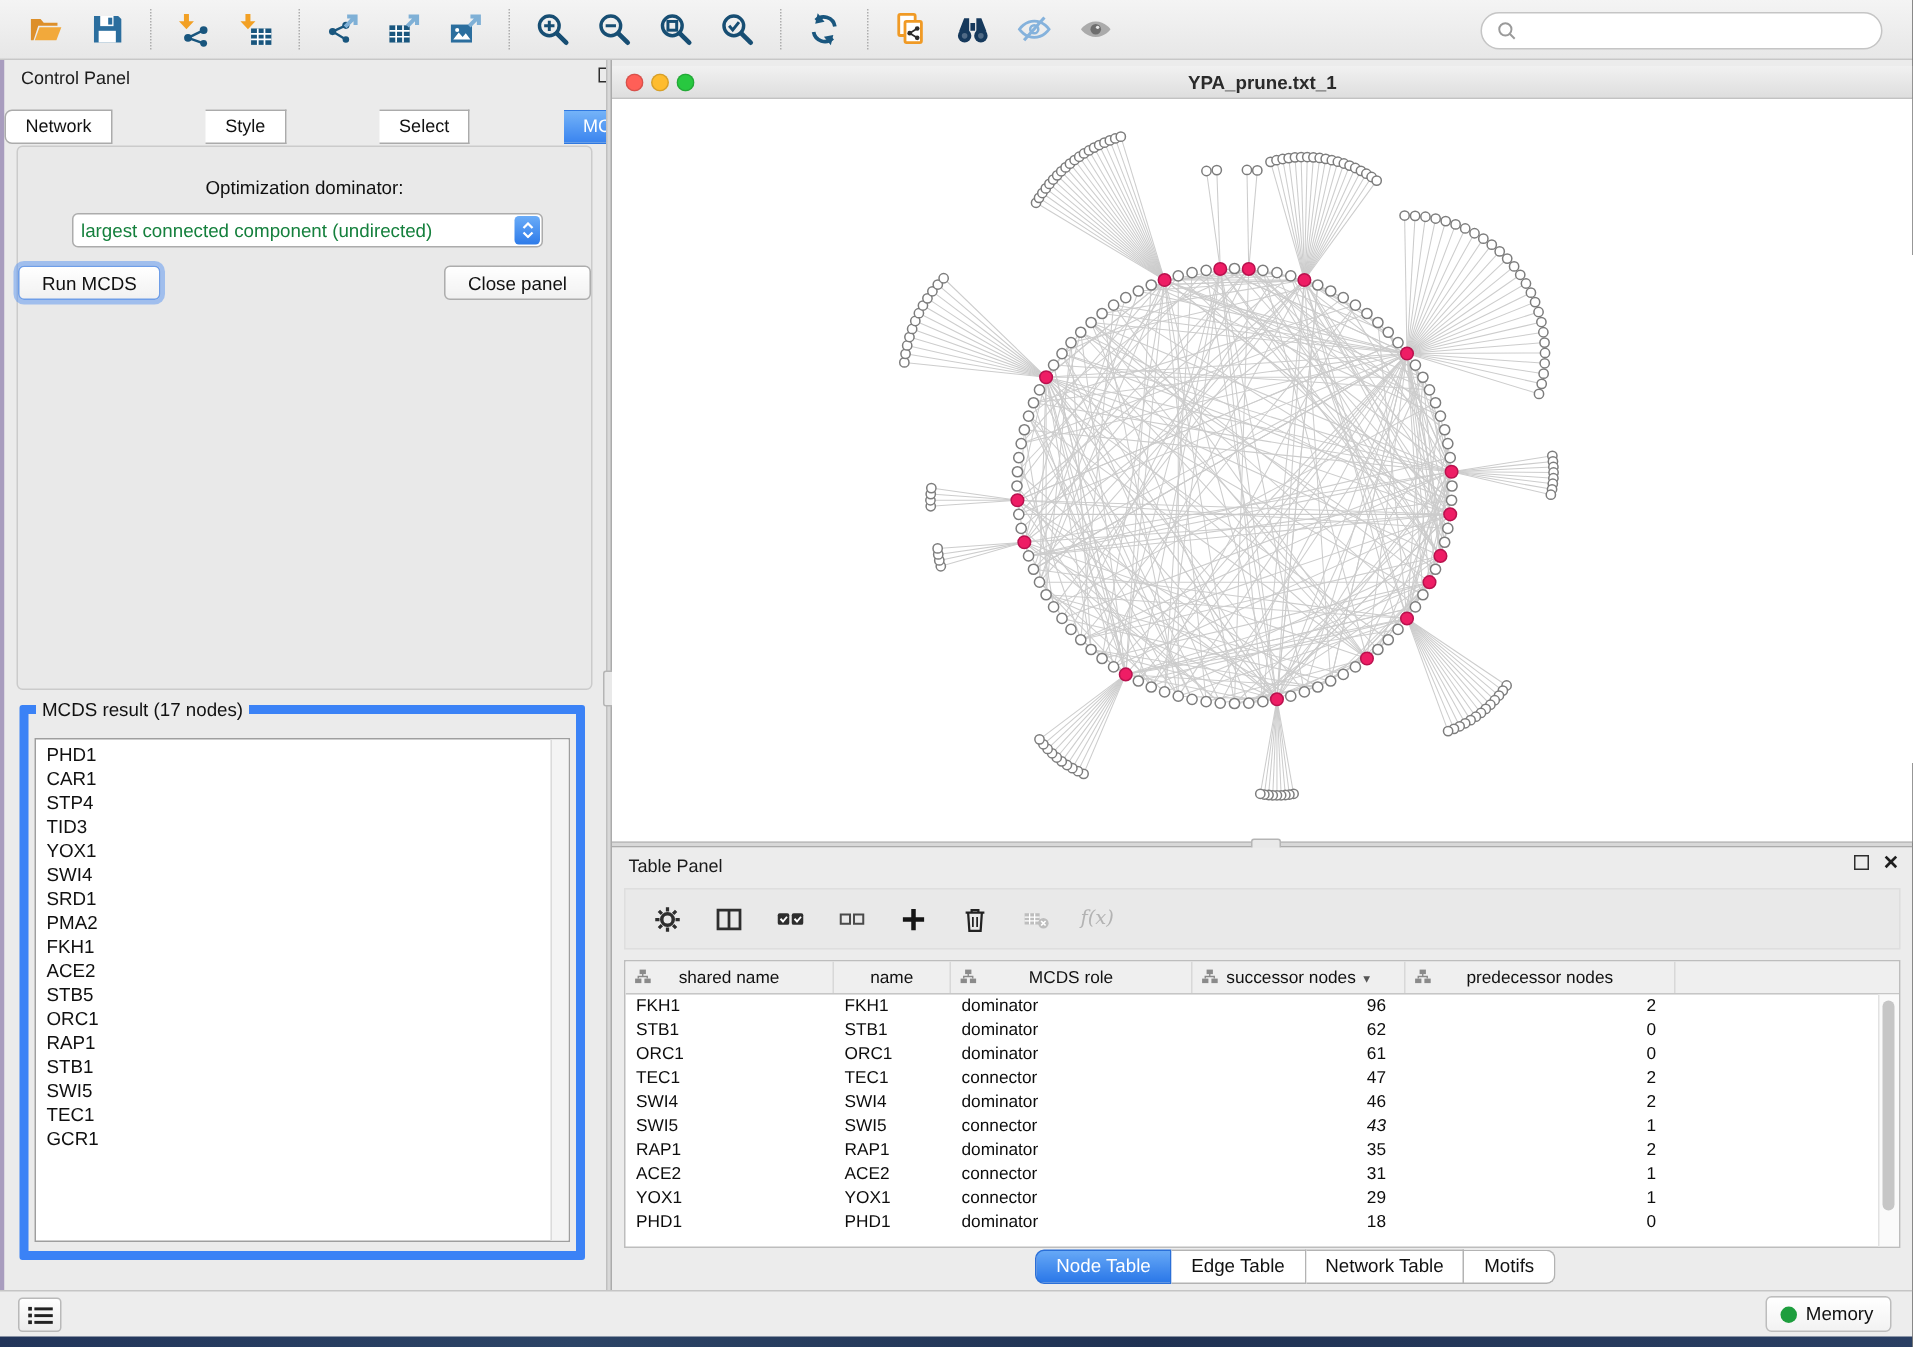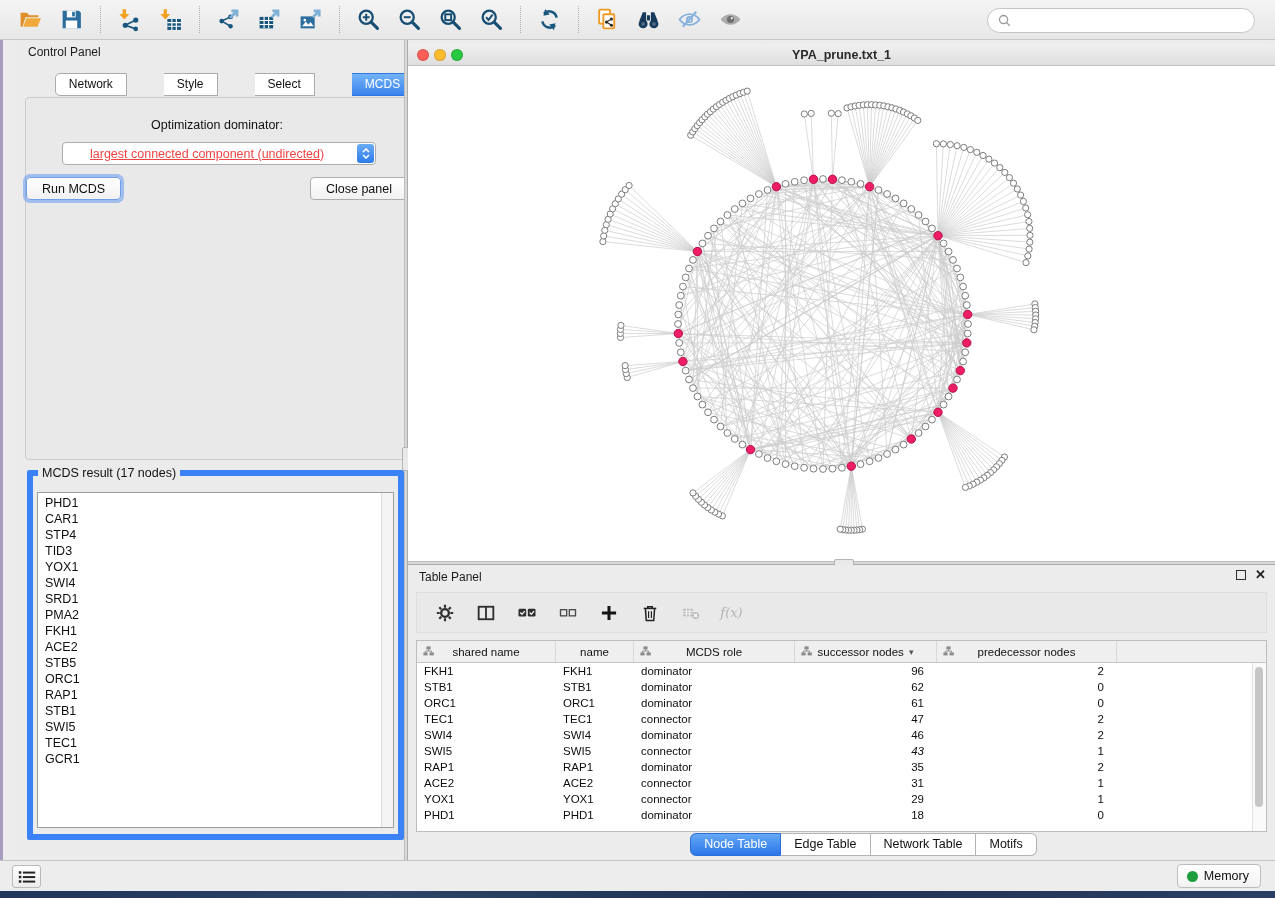--- a/index.html
+++ b/index.html
@@ -18,33 +18,33 @@
                padding-left:10px;box-sizing:border-box;}
   .search-wrap input{border:none;outline:none;flex:1;height:19px;font-size:12px;background:transparent;margin-left:6px;
                      font-family:"Liberation Sans",sans-serif;}
   
   .panel-titlebar{height:24px;display:flex;align-items:center;padding:0 11px;font-size:12px;color:#1b1b1b;position:relative;}
   .win-icons{position:absolute;right:9px;top:5px;display:flex;gap:9px;align-items:center;}
   .float-icon{width:8px;height:8px;border:1.5px solid #2e2e2e;display:inline-block;}
   .close-icon{font-size:13px;font-weight:700;color:#1e1e1e;line-height:10px;}
   
   #left-strip{position:absolute;left:0;top:40px;width:3px;height:820px;background:#A89CBE;}
-  #control-panel{position:absolute;left:17px;top:40px;width:435px;height:820px;background:#EBEBEB;}
-  #cp-tabs{position:absolute;left:0;top:33px;width:100%;display:flex;justify-content:center;gap:37px;}
+  #control-panel{position:absolute;left:3px;top:40px;width:435px;height:820px;background:#EBEBEB;}
+  #cp-tabs{position:absolute;left:0;top:33px;width:100%;display:flex;justify-content:space-between;gap:37px;}
   .cptab{height:21px;line-height:21px;padding:0 13px;background:#fff;border:1px solid #ABABAB;border-left:none;
          font-size:12px;color:#111;cursor:default;}
   .cptab:first-child{border-left:1px solid #ABABAB;border-radius:5px 0 0 5px;}
   .cptab:last-child{border-radius:0 5px 5px 0;}
   .cptab.active{background:linear-gradient(#74B3F8,#3A84EF);border-color:#2F78E0;color:#fff;}
   #cp-box{position:absolute;left:8px;top:57px;width:384px;height:363px;background:#E9E9E9;
           border:1px solid #CBCBCB;border-radius:4px;box-sizing:border-box;}
   .opt-label{margin-top:20px;text-align:center;font-size:12.5px;color:#101010;}
   .combo{position:absolute;left:36px;top:44px;width:314px;height:23px;background:#fff;border:1px solid #ACACAC;
          border-radius:4px;font-size:12.5px;display:flex;align-items:center;box-sizing:border-box;}
-  .combo .val{flex:1;padding-left:27px;white-space:nowrap;overflow:hidden;color:#ef4444;text-decoration:underline;}
+  .combo .val{flex:1;padding-left:5px;white-space:nowrap;overflow:hidden;color:#15803d;}
   .combo .stepper{width:17px;height:19px;margin-right:1px;border-radius:3px;
         background:linear-gradient(#6AACF8,#2E7BE9);display:flex;flex-direction:column;align-items:center;
         justify-content:center;gap:1px;}
   .btn-row{position:absolute;top:79px;left:0;width:100%;display:flex;justify-content:space-between;gap:23px;}
   .mac-btn{height:23px;padding:0 15px;background:linear-gradient(#FFFFFF,#F1F1F1);border:1px solid #ADADAD;
            border-radius:4px;font-size:12.5px;color:#101010;font-family:"Liberation Sans",sans-serif;}
   .mac-btn.focus{box-shadow:0 0 0 3px rgba(100,155,240,.55);border-color:#6F9EE8;}
   #mcds-fieldset{position:absolute;left:10px;top:426px;width:377px;height:374px;border:6px solid #3b82f6;
                  border-radius:2px;margin:0;padding:0;min-inline-size:0;box-sizing:border-box;}
   #mcds-fieldset legend{font-size:12.5px;color:#111;padding:0 4px;margin-left:5px;}

